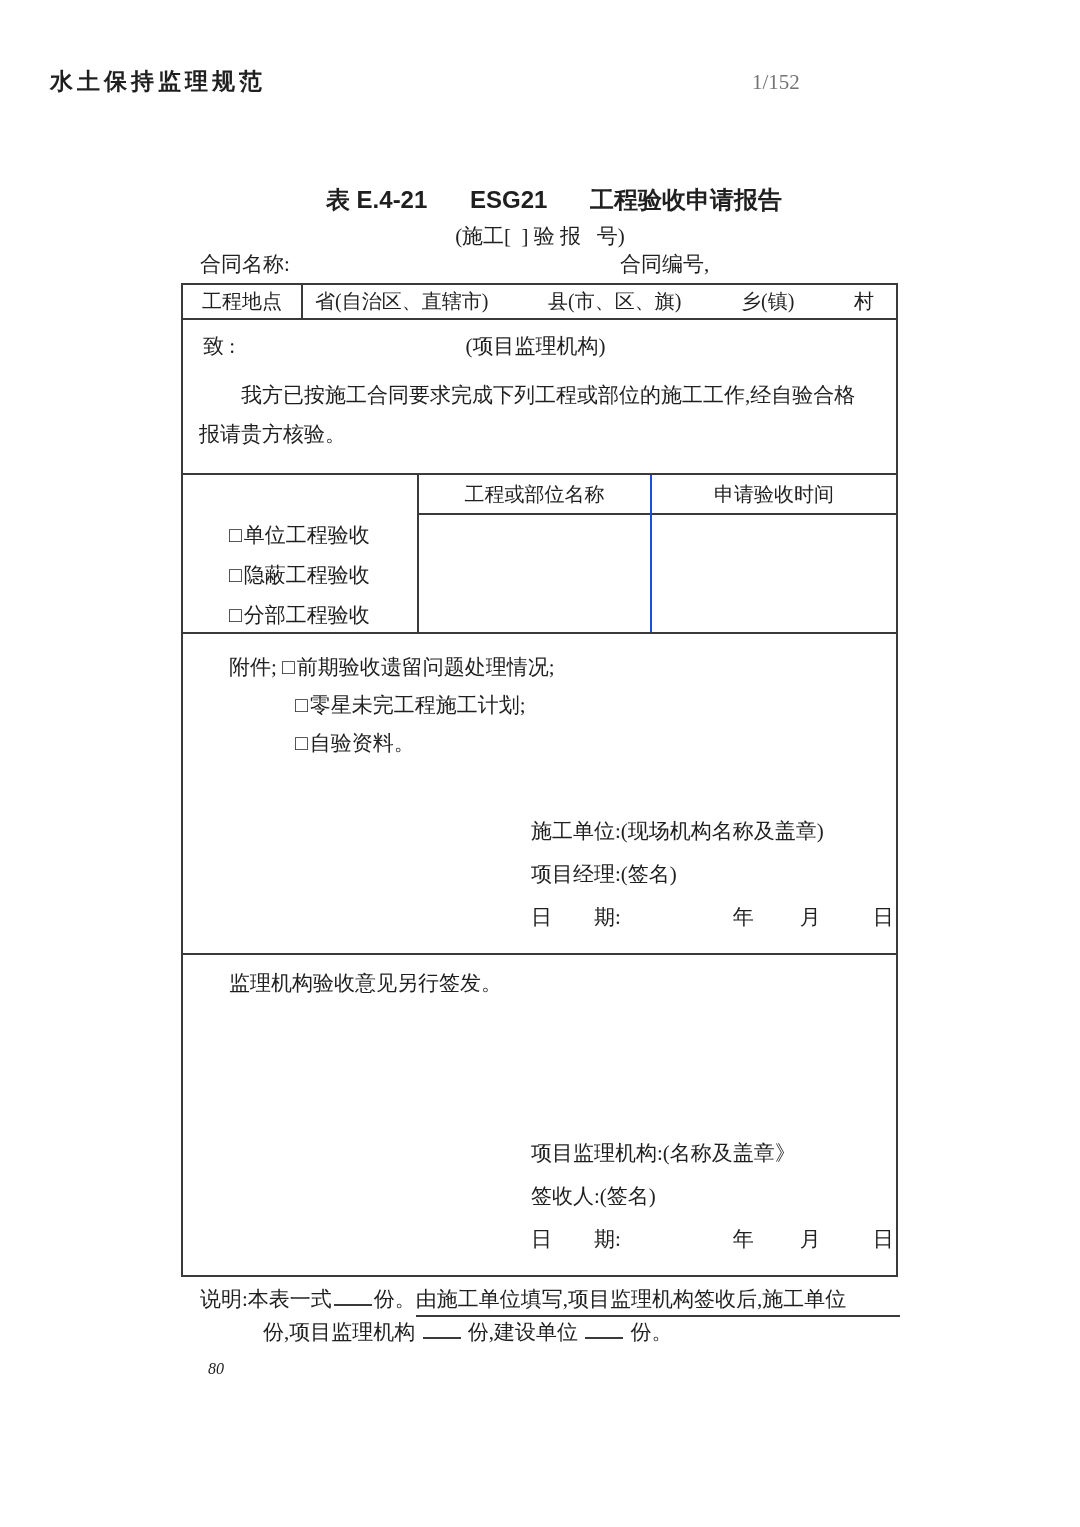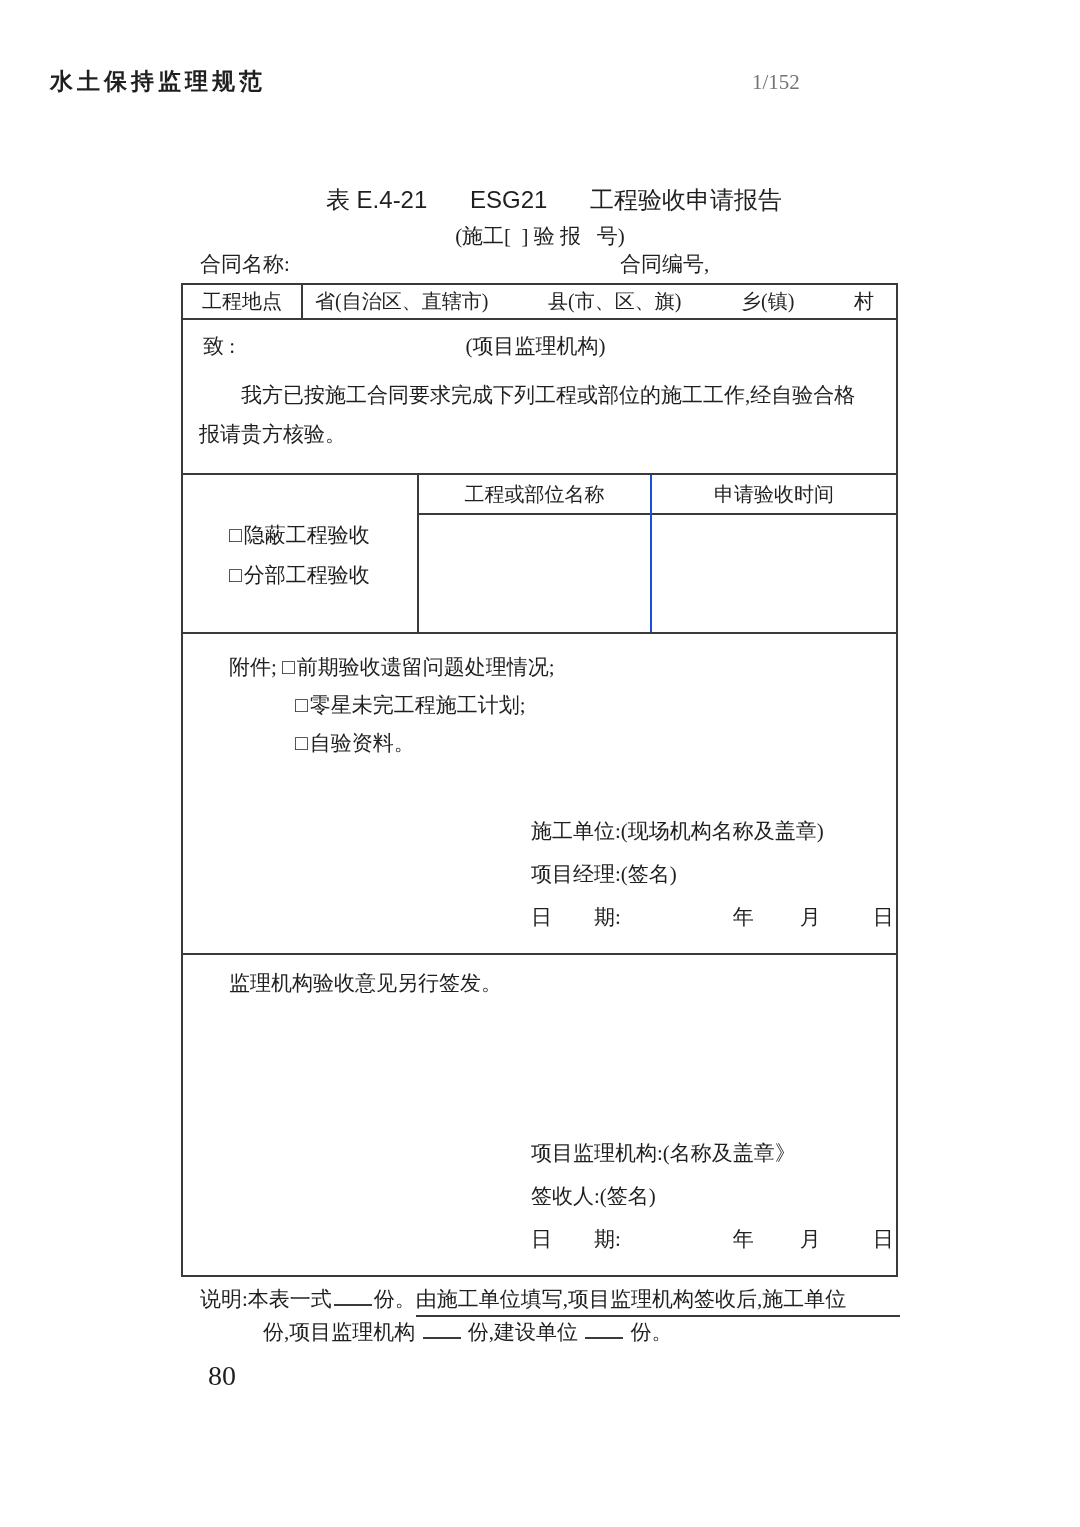--- a/index.html
+++ b/index.html
@@ -8,21 +8,21 @@
     position:relative; width:1080px; height:1527px; margin:0 auto;
     background:#ffffff; color:#1f1f1f; overflow:hidden;
   }
   .sans { font-family:"Liberation Sans", sans-serif; }
 
   
   .hdr-left { position:absolute; left:50px; top:66px; font-size:23px; font-weight:bold; letter-spacing:4px; }
   .hdr-right { position:absolute; left:752px; top:70px; font-size:21px; color:#737373; }
 
   
-  .title-row { position:absolute; left:0; top:184px; width:100%; text-align:center; font-size:24px; font-weight:normal;padding-left:28px; }
+  .title-row { position:absolute; left:0; top:184px; width:100%; text-align:center; font-size:24px; font-weight:bold;padding-left:28px; }
   .title-row span { margin:0 18px; }
   .subtitle { position:absolute; left:0; top:222px; width:100%; text-align:center; font-size:21px; white-space:pre; }
   .contract-line { position:absolute; left:0; top:250px; width:100%; font-size:21px; }
   .contract-name { position:absolute; left:200px; top:0; }
   .contract-no { position:absolute; left:620px; top:0; }
 
   
   .form-table { position:absolute; left:181px; top:283px; width:717px; height:994px; border:2px solid #3a3a3a; display:flex; flex-direction:column; font-size:21px; }
   .row { border-bottom:2px solid #3a3a3a; }
   .row:last-child { border-bottom:none; }
@@ -59,21 +59,21 @@
 
   .r5 { flex:1; position:relative; padding:14px 0 0 46px; }
 
   
   .note { position:absolute; left:200px; top:1284px; width:700px; font-size:21px; line-height:31px; }
   .note-line1 { display:flex; align-items:baseline; }
   .blank { display:inline-block; width:38px; height:20px; border-bottom:2px solid #3a3a3a; margin:0 2px; }
   .note-underlined { flex:1; border-bottom:2px solid #3a3a3a; white-space:nowrap; }
   .note-line2 { margin-left:63px; }
 
-  .page-num { position:absolute; left:208px; top:1360px; font-size:28px; }
+  .page-num { position:absolute; left:208px; top:1360px; font-size:16px;font-style:italic; }
 </style>
 </head>
 <body>
 
 <div class="page">
 
   <div class="hdr-left sans">水土保持监理规范</div>
   <div class="hdr-right">1/152</div>
 
   <div class="title-row sans">
@@ -103,20 +103,23 @@
     <div class="row r2">
       <div class="r2-top">
         <span class="to-label">致 :</span>
         <span class="to-org">(项目监理机构)</span>
       </div>
       <div class="r2-body">我方已按施工合同要求完成下列工程或部位的施工工作,经自验合格报请贵方核验。</div>
     </div>
 
     <div class="row r3">
       <div class="r3-left">
+        <div class="chk-item">
+          <span class="chk-box">□</span><span>单位工程验收</span>
+        </div>
         <div class="chk-item">
           <span class="chk-box">□</span><span>隐蔽工程验收</span>
         </div>
         <div class="chk-item">
           <span class="chk-box">□</span><span>分部工程验收</span>
         </div>
       </div>
       <div class="r3-col r3-mid">
         <div class="r3-head">工程或部位名称</div>
         <div class="r3-cell"></div>

